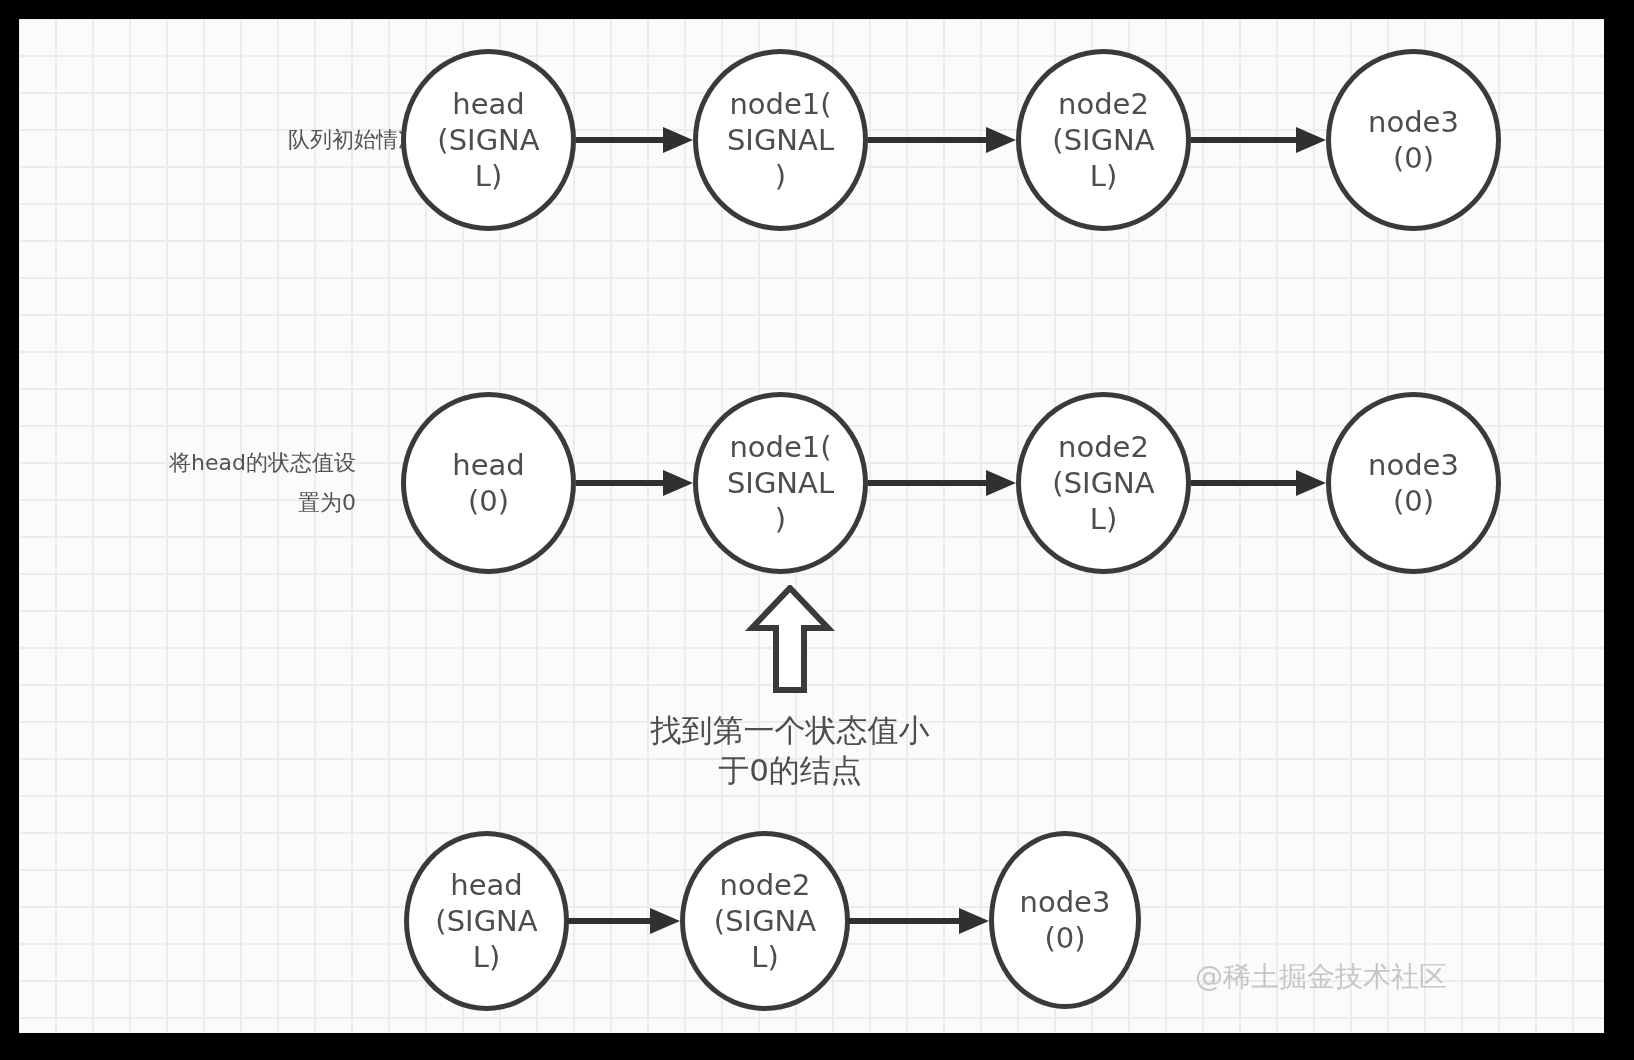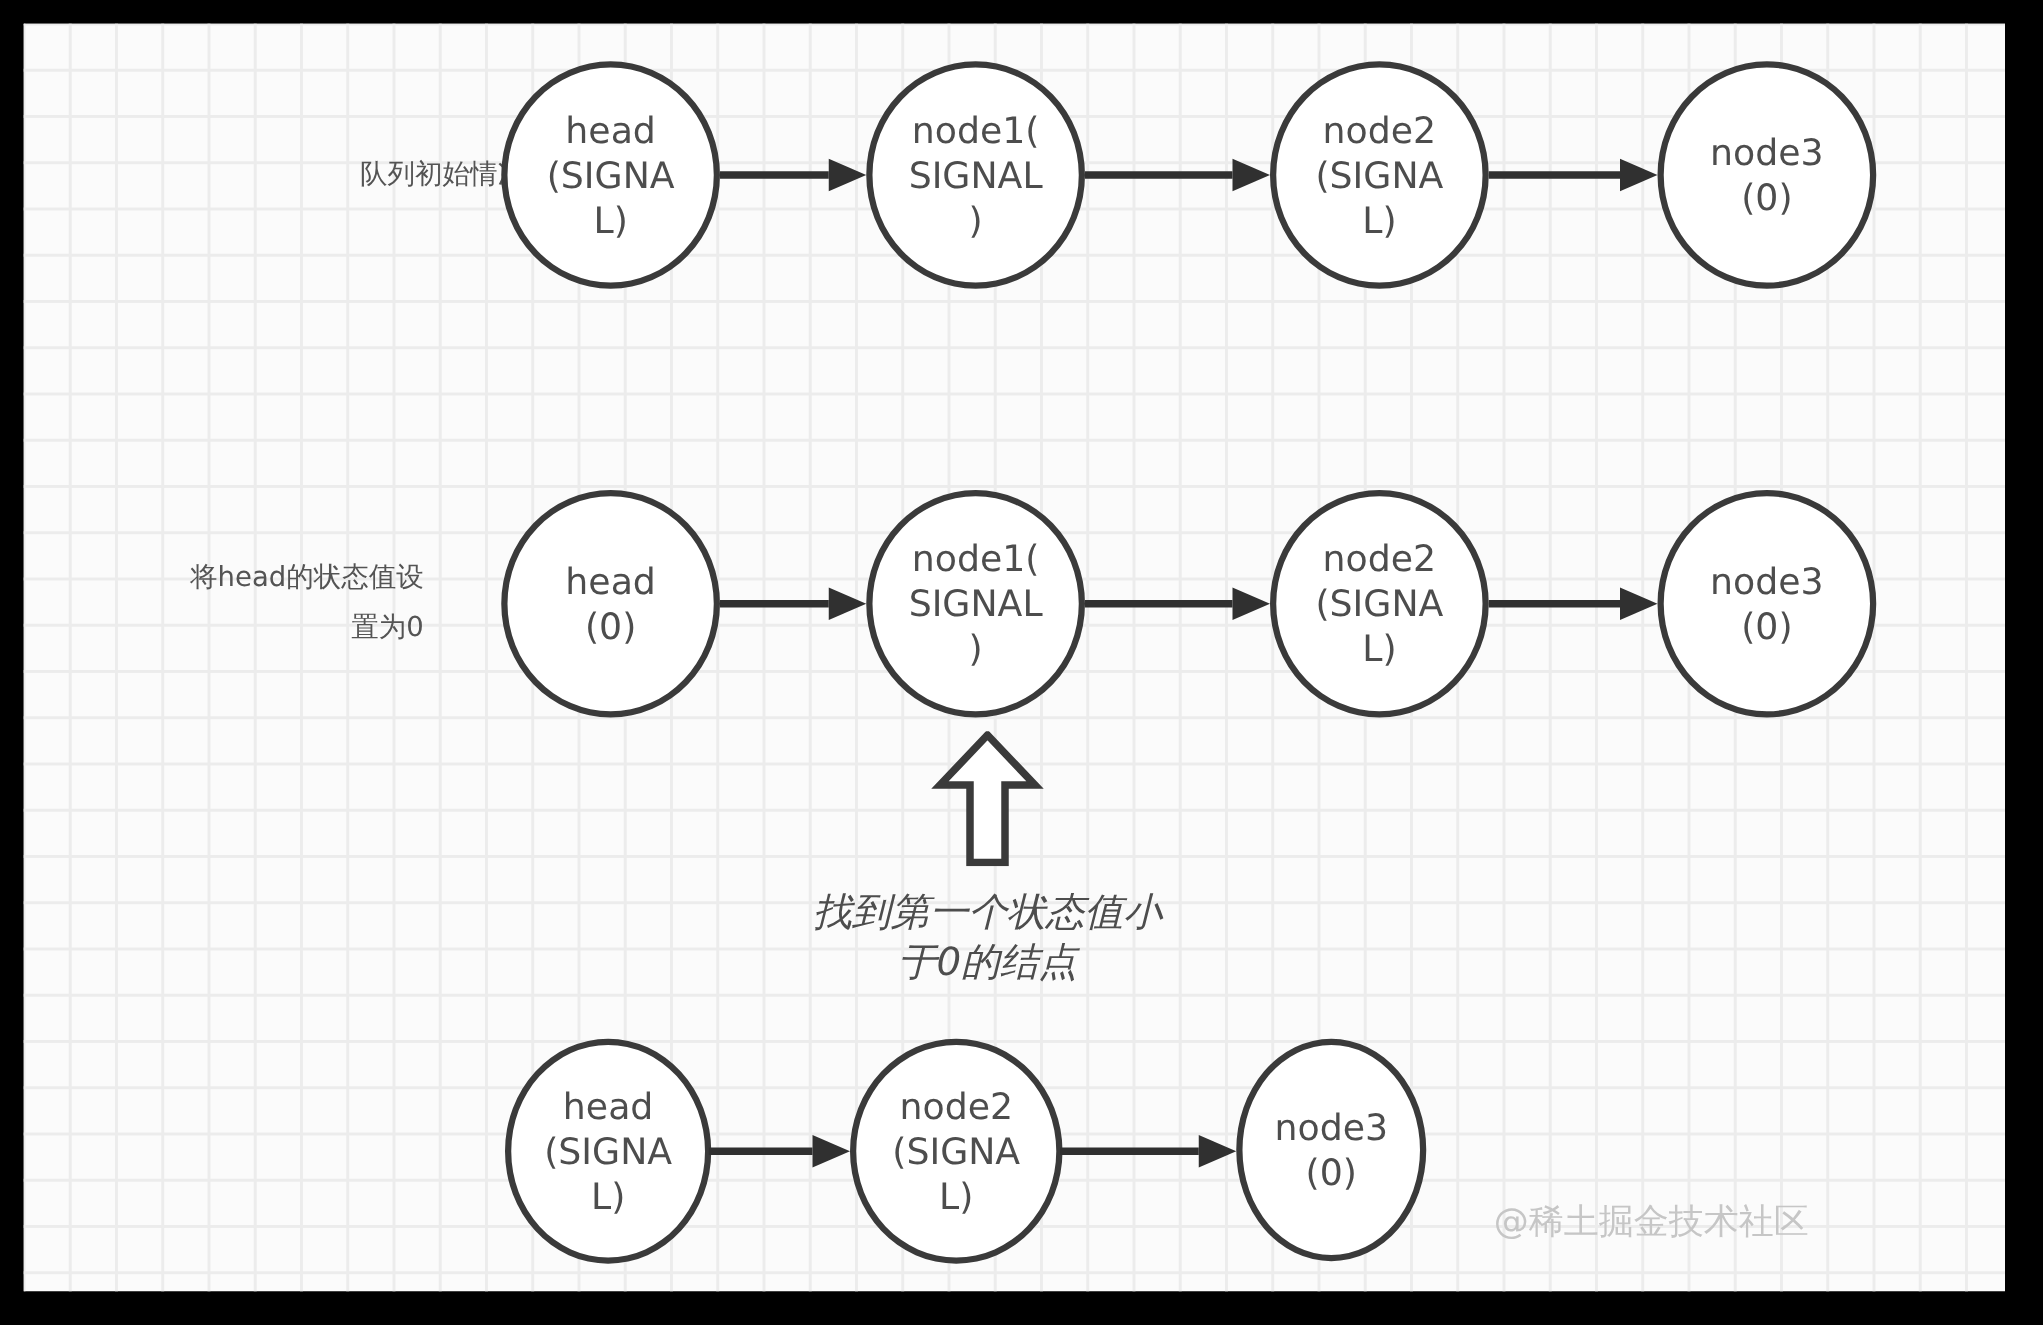--- a/index.html
+++ b/index.html
@@ -47,21 +47,20 @@
     line-height: 40px;
     color: #545454;
   }
   .annotation {
     position: absolute;
     text-align: center;
     white-space: pre-line;
     font-size: 31px;
     line-height: 40px;
     color: #4d4d4d;
-    font-style: italic;
   }
   .arrow {
     position: absolute;
     height: 26px;
     display: flex;
     align-items: center;
   }
   .arrow .shaft {
     flex: 1;
     height: 6px;
@@ -89,21 +88,21 @@
   .r1-label { left: 41px;  top: 101px; width: 360px; }
   .r1-n0 { left: 382px;  top: 30px; width: 175px; height: 182px; }
   .r1-n1 { left: 674px;  top: 30px; width: 175px; height: 182px; }
   .r1-n2 { left: 997px;  top: 30px; width: 175px; height: 182px; }
   .r1-n3 { left: 1307px; top: 30px; width: 175px; height: 182px; }
   .r1-a0 { left: 557px;  top: 108px; width: 117px; }
   .r1-a1 { left: 849px;  top: 108px; width: 148px; }
   .r1-a2 { left: 1172px; top: 108px; width: 135px; }
 
   
-  .r2-label { left: 0; top: 424px; width: 320px; }
+  .r2-label { left: 17px; top: 424px; width: 320px; }
   .r2-n0 { left: 382px;  top: 373px; width: 175px; height: 182px; }
   .r2-n1 { left: 674px;  top: 373px; width: 175px; height: 182px; }
   .r2-n2 { left: 997px;  top: 373px; width: 175px; height: 182px; }
   .r2-n3 { left: 1307px; top: 373px; width: 175px; height: 182px; }
   .r2-a0 { left: 557px;  top: 451px; width: 117px; }
   .r2-a1 { left: 849px;  top: 451px; width: 148px; }
   .r2-a2 { left: 1172px; top: 451px; width: 135px; }
   .r2-up { left: 723px;  top: 566px; }
   .r2-annotation { left: 551px; top: 691px; width: 440px; }
 

